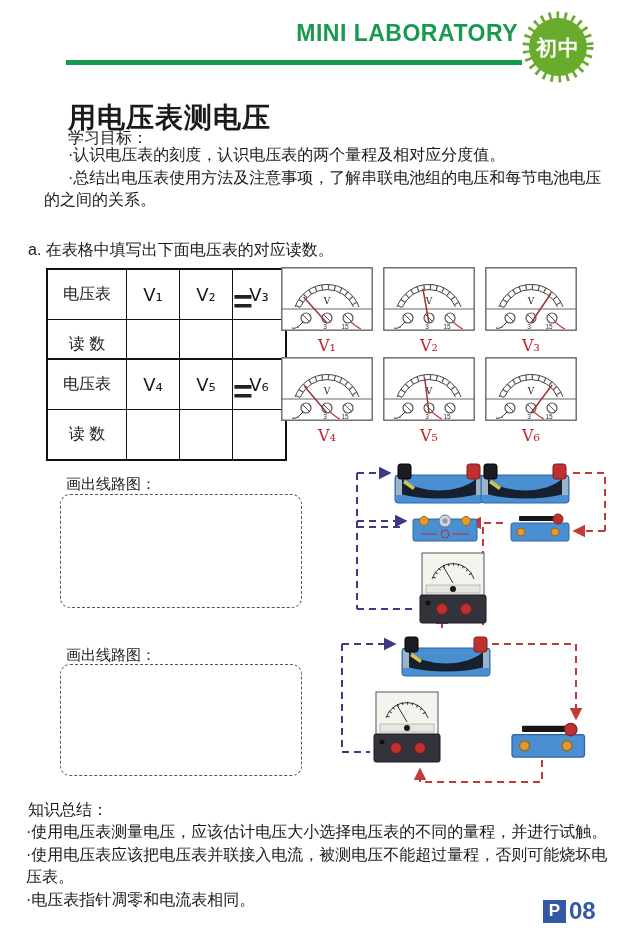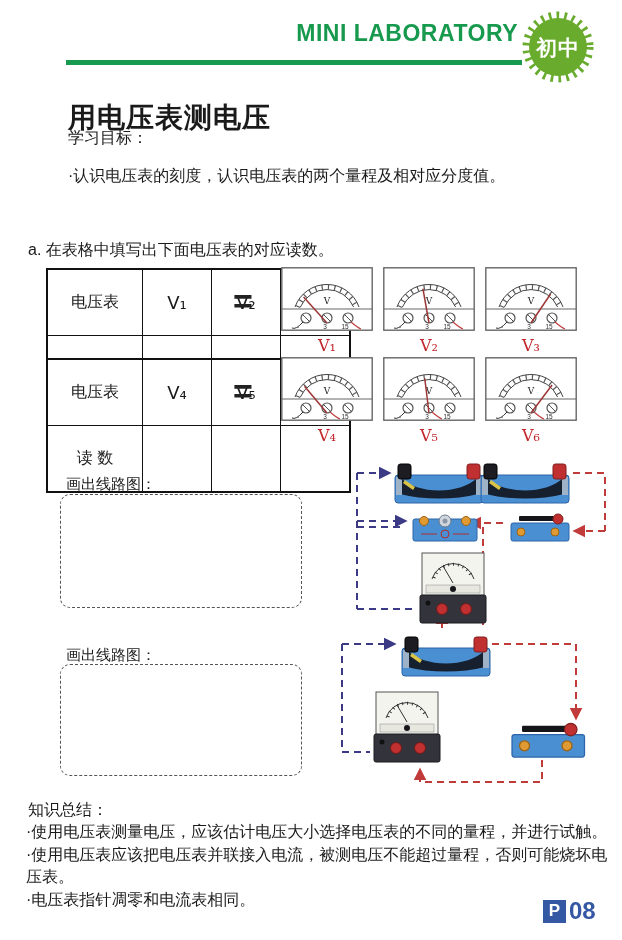--- a/index.html
+++ b/index.html
@@ -14,21 +14,21 @@
   .hdr-zh{font-size:30px;font-weight:bold;color:var(--green);letter-spacing:3px}
   .hdr-line{background:var(--green);height:5px}
   .badge-txt{font-size:21px;font-weight:bold;fill:#fff;letter-spacing:1px}
   
   .title{font-size:28px;font-weight:bold;letter-spacing:1px}
   .plain{font-size:16px;line-height:22.5px}
   .goals{width:562px}
   .goals p{margin:0;text-indent:1.5em;font-size:16px;line-height:22.5px}
   
   .vtable{border-collapse:collapse;border:2px solid #111;background:#fff}
-  .vtable td{border:1.6px solid #111;text-align:center;vertical-align:middle;padding:16px}
+  .vtable td{border:1.6px solid #111;text-align:center;vertical-align:middle;padding:8px}
   .vtable .hd{width:62px;height:33px;font-size:16px}
   .vtable .vh{width:36px;font-size:18px;font-family:"DejaVu Sans",sans-serif}
   .vtable .cell{height:31px}
   .equals{font-size:34px;font-weight:bold;color:#222}
   
   .meter-row{display:flex;gap:10px}
   .meter{width:92px}
   .mframe{fill:#fff;stroke:#666;stroke-width:1.4}
   .marc{fill:none;stroke:#444;stroke-width:1}
   .mticks{fill:none;stroke:#555;stroke-width:5;stroke-dasharray:1.2 5.2}
@@ -112,22 +112,23 @@
   </div>
   <div class="abs hdr-line" style="left:66px;top:60px;width:456px"></div>
   <svg class="abs" style="left:521px;top:10px" width="74" height="74" viewBox="0 0 74 74">
     <circle cx="37" cy="37" r="31" fill="none" stroke="#68ab2d" stroke-width="9" stroke-dasharray="2.6 5"></circle>
     <circle cx="37" cy="37" r="29" fill="#68ab2d"></circle>
     <text class="badge-txt" x="37" y="45" text-anchor="middle">初中</text>
   </svg>
 
   <div class="abs title" style="left:68px;top:99px">用电压表测电压</div>
   <div class="abs plain" style="left:68px;top:127px">学习目标：</div>
-  <div class="abs goals" style="left:44px;top:165px">
+  <div class="abs goals" style="left:44px;top:144px">
     <p>·认识电压表的刻度，认识电压表的两个量程及相对应分度值。</p>
+    <p>·总结出电压表使用方法及注意事项，了解串联电池组的电压和每节电池电压的之间的关系。</p>
   </div>
 
   <div class="abs plain" style="left:28px;top:239px">a. 在表格中填写出下面电压表的对应读数。</div>
 
   <table class="abs vtable" style="left:46px;top:268px">
     <tbody>
         <tr>
       <td class="hd">电压表</td>
       <td class="vh">V₁</td>
       <td class="vh">V₂</td>

